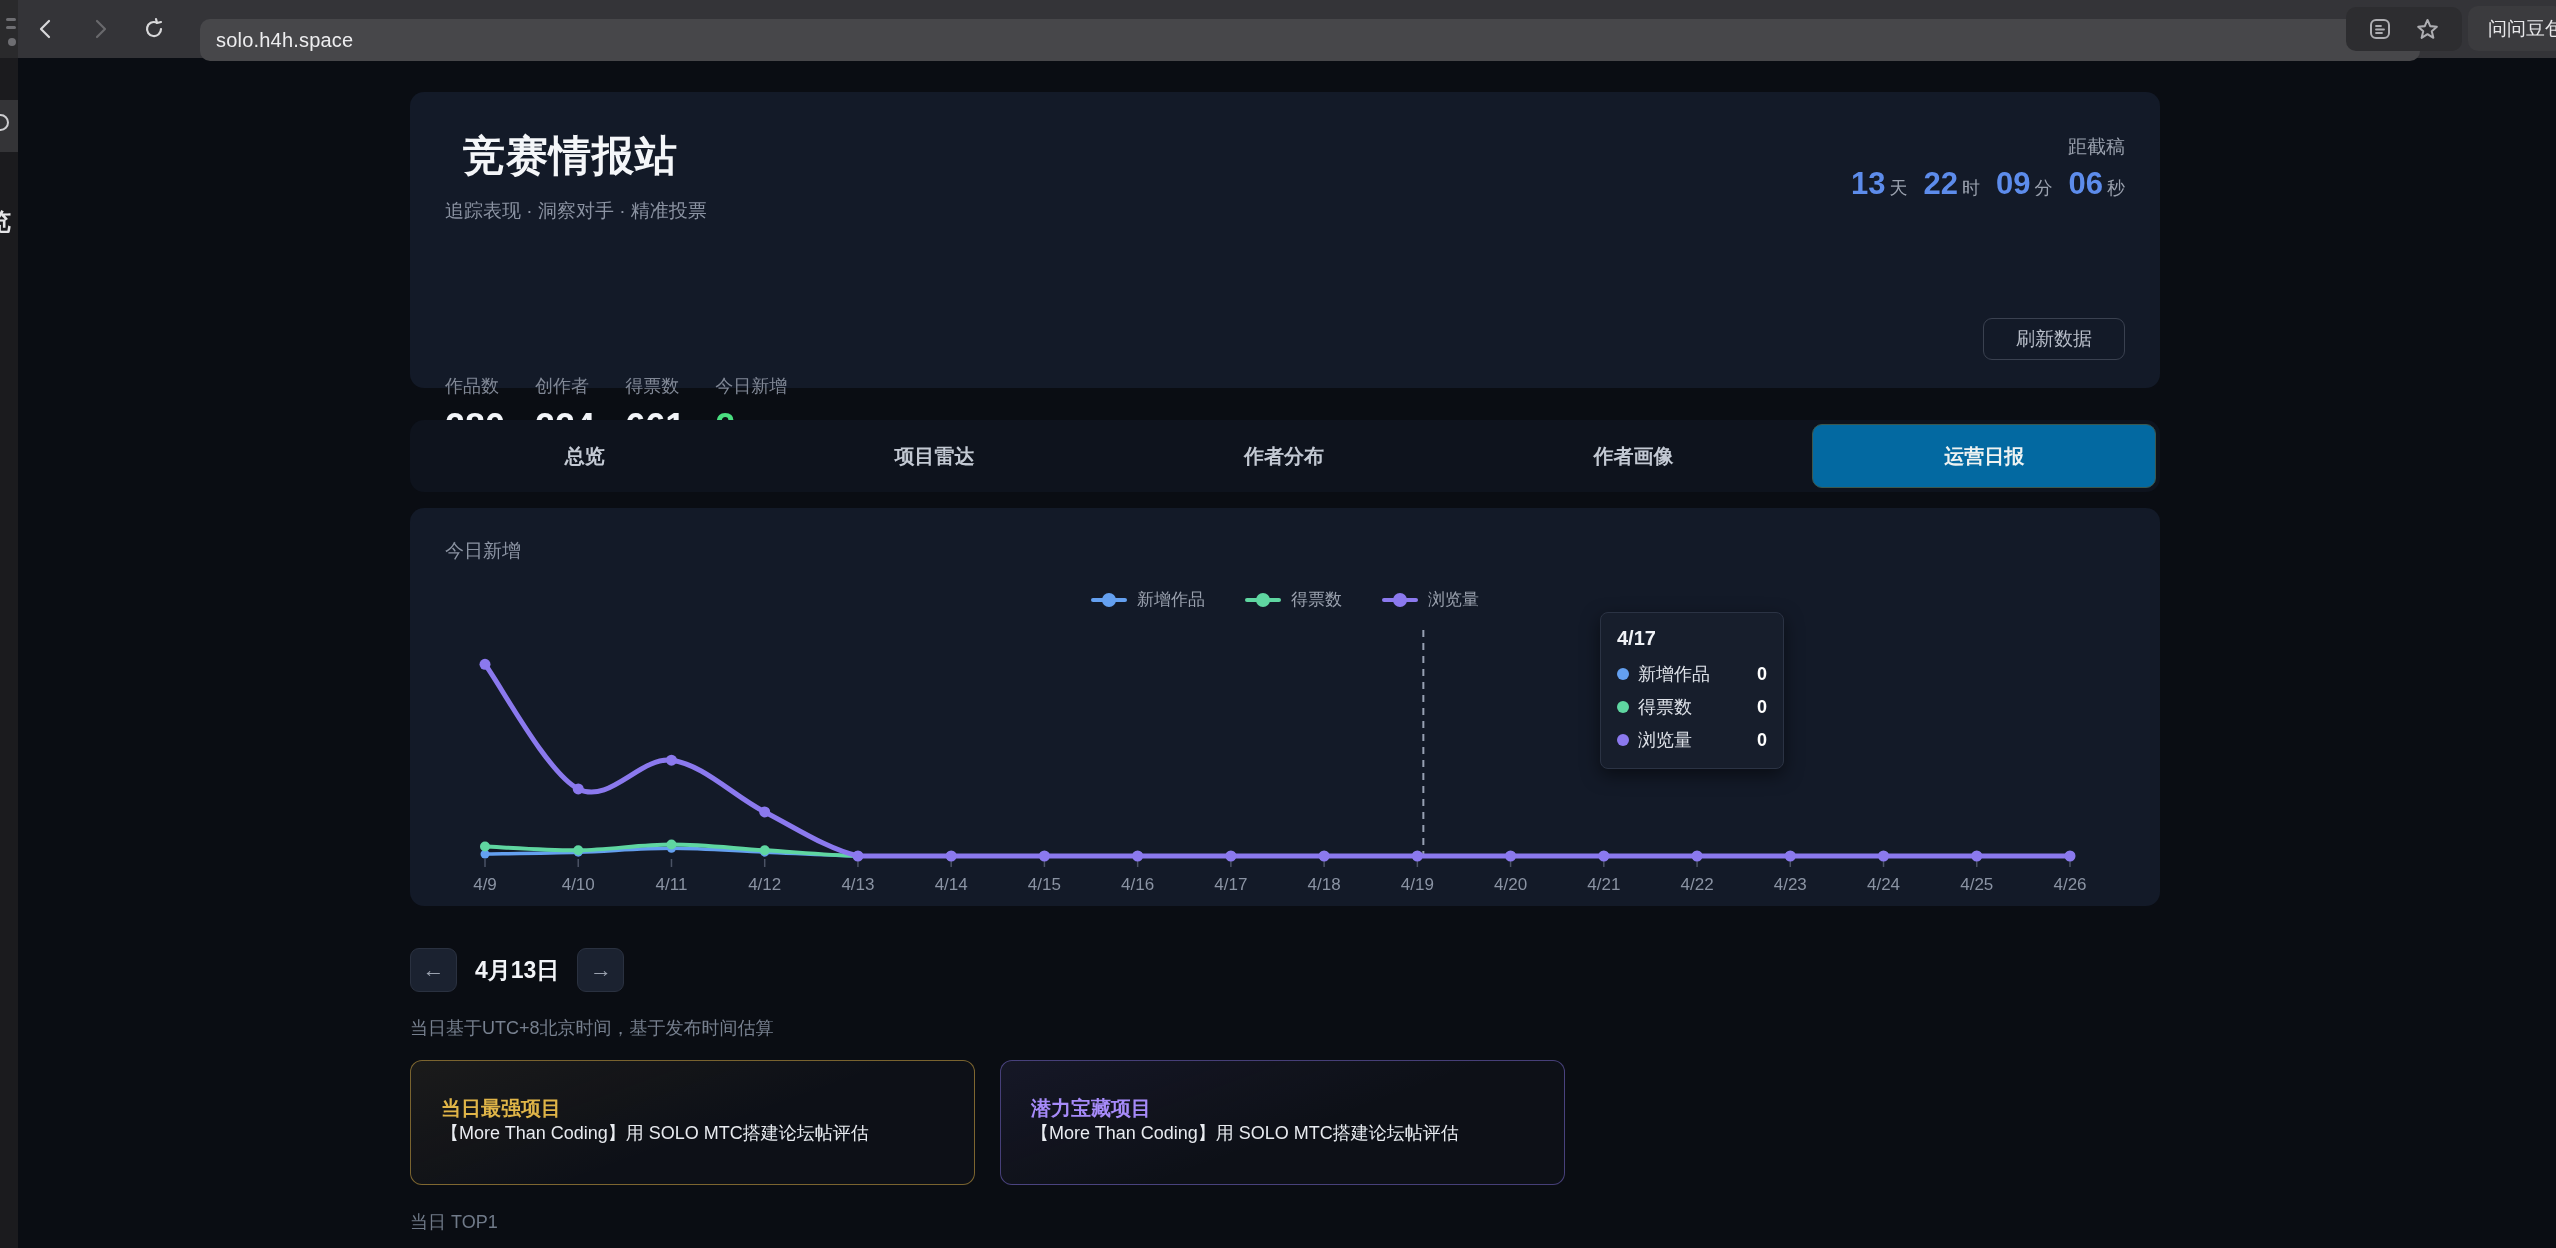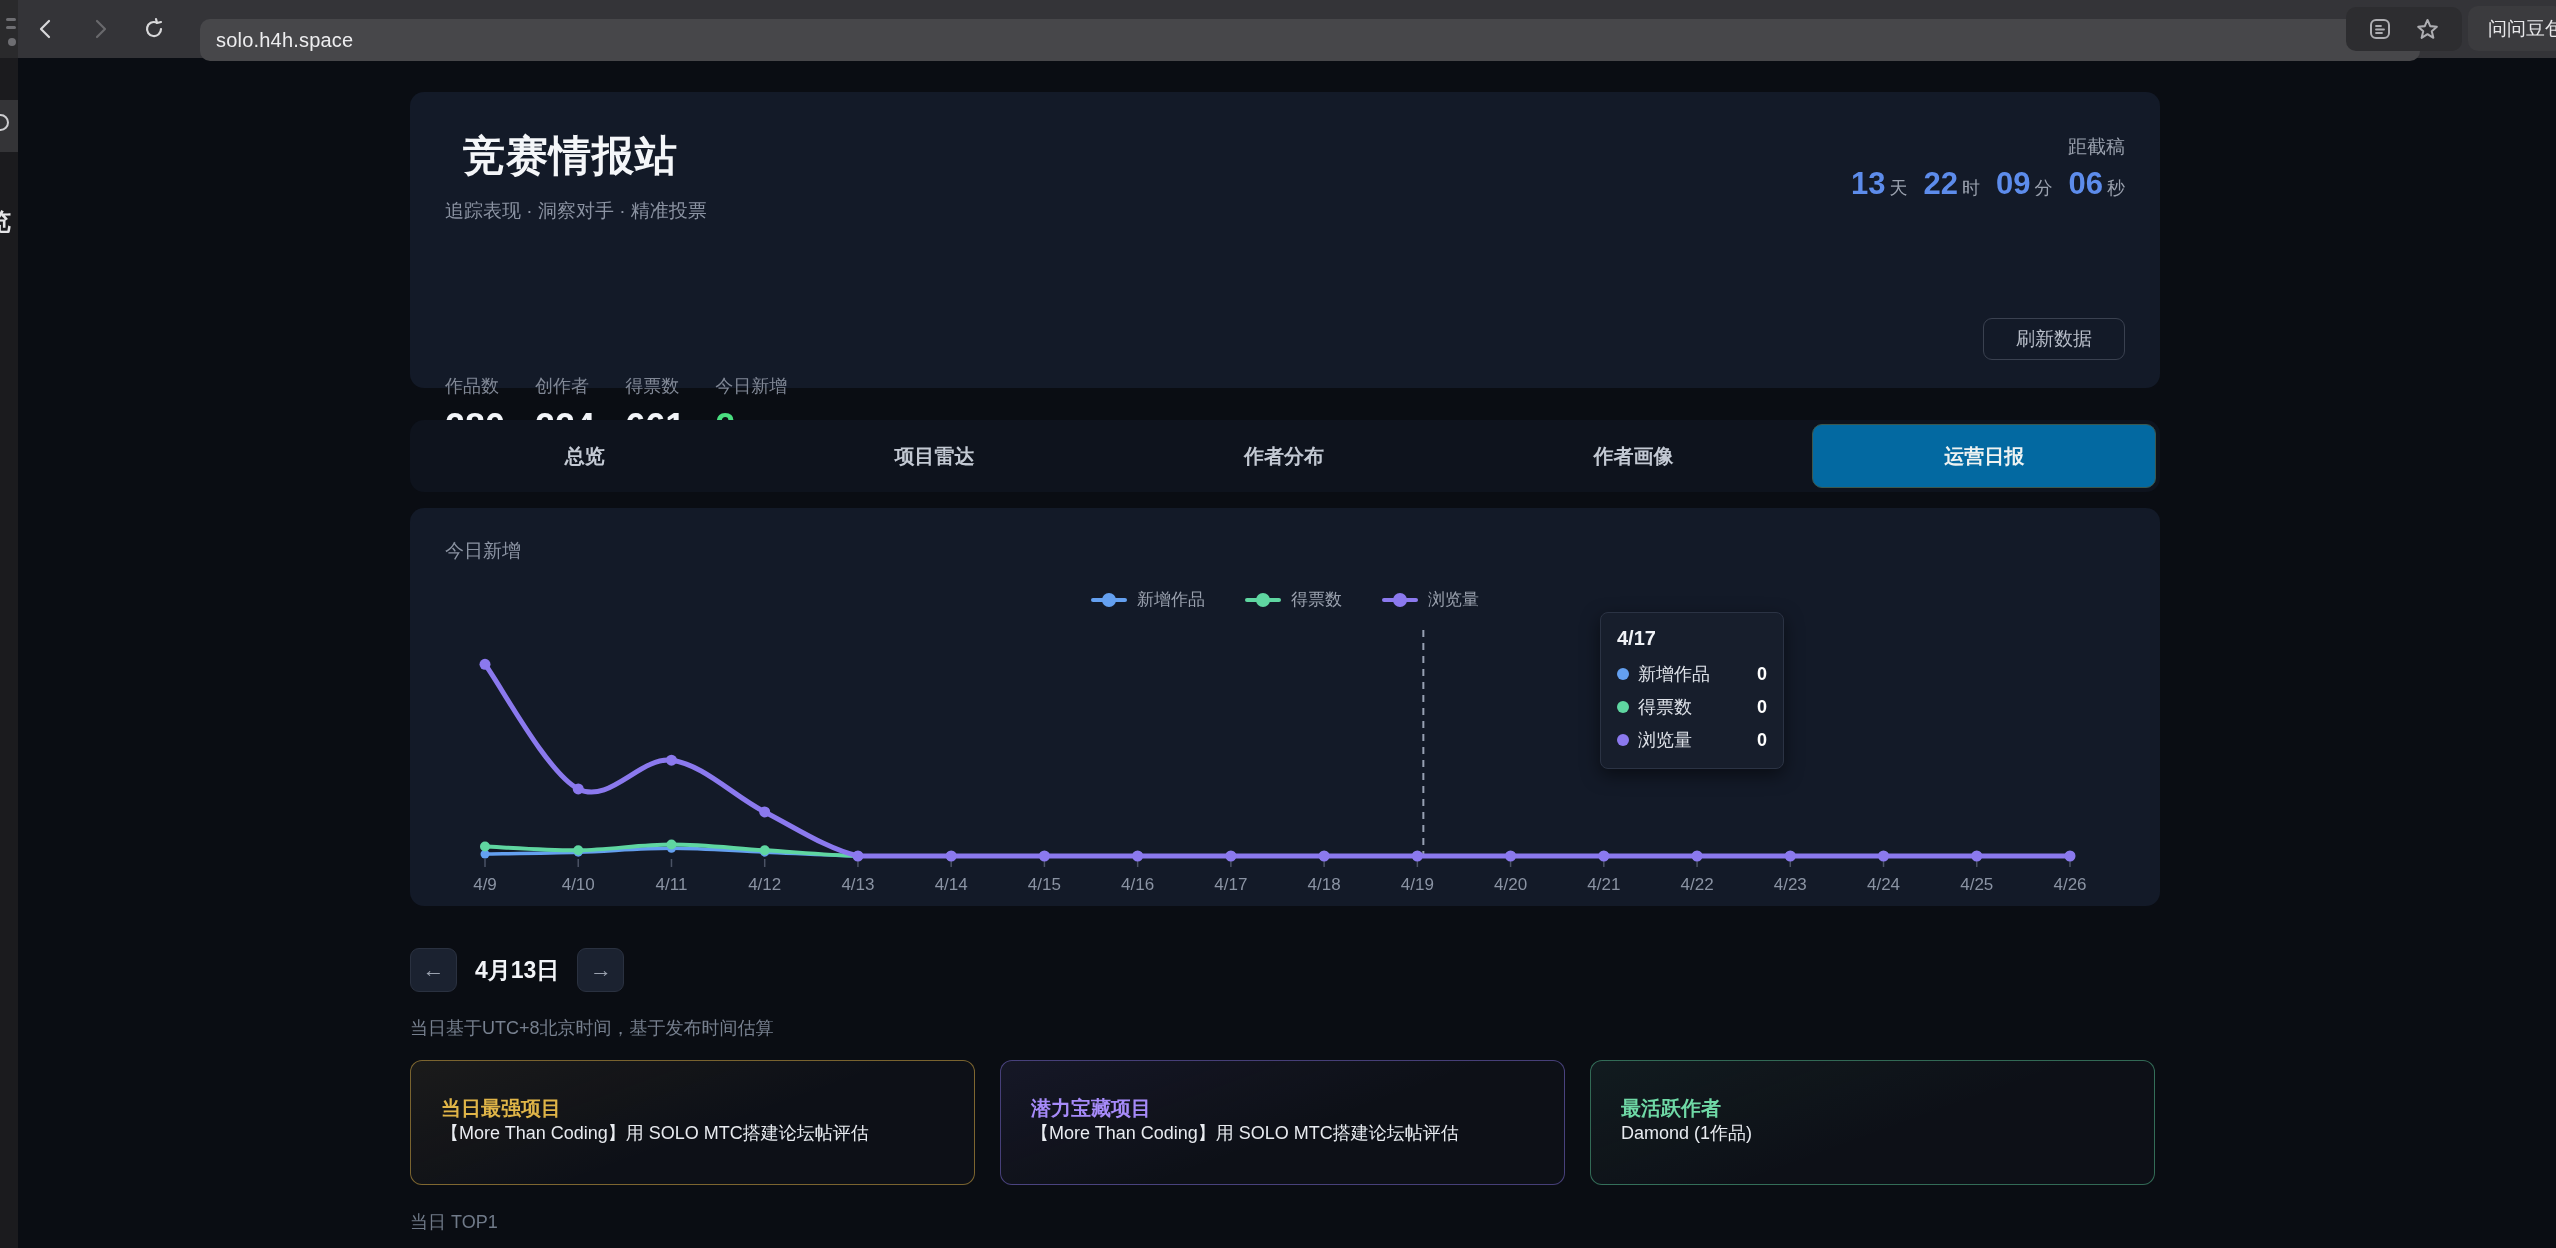--- a/index.html
+++ b/index.html
@@ -407,19 +407,15 @@
 
 <div class="hl-cards">
   <div class="hl-card gold">
     <div class="hl-tag">当日最强项目</div>
     <div class="hl-text">【More Than Coding】用 SOLO MTC搭建论坛帖评估</div>
   </div>
   <div class="hl-card purple">
     <div class="hl-tag">潜力宝藏项目</div>
     <div class="hl-text">【More Than Coding】用 SOLO MTC搭建论坛帖评估</div>
   </div>
-  <div class="hl-card green">
-    <div class="hl-tag">最活跃作者</div>
-    <div class="hl-text">Damond (1作品)</div>
-  </div>
 </div>
 
 <div class="top-label">当日 TOP1</div>
 
 </body></html>

